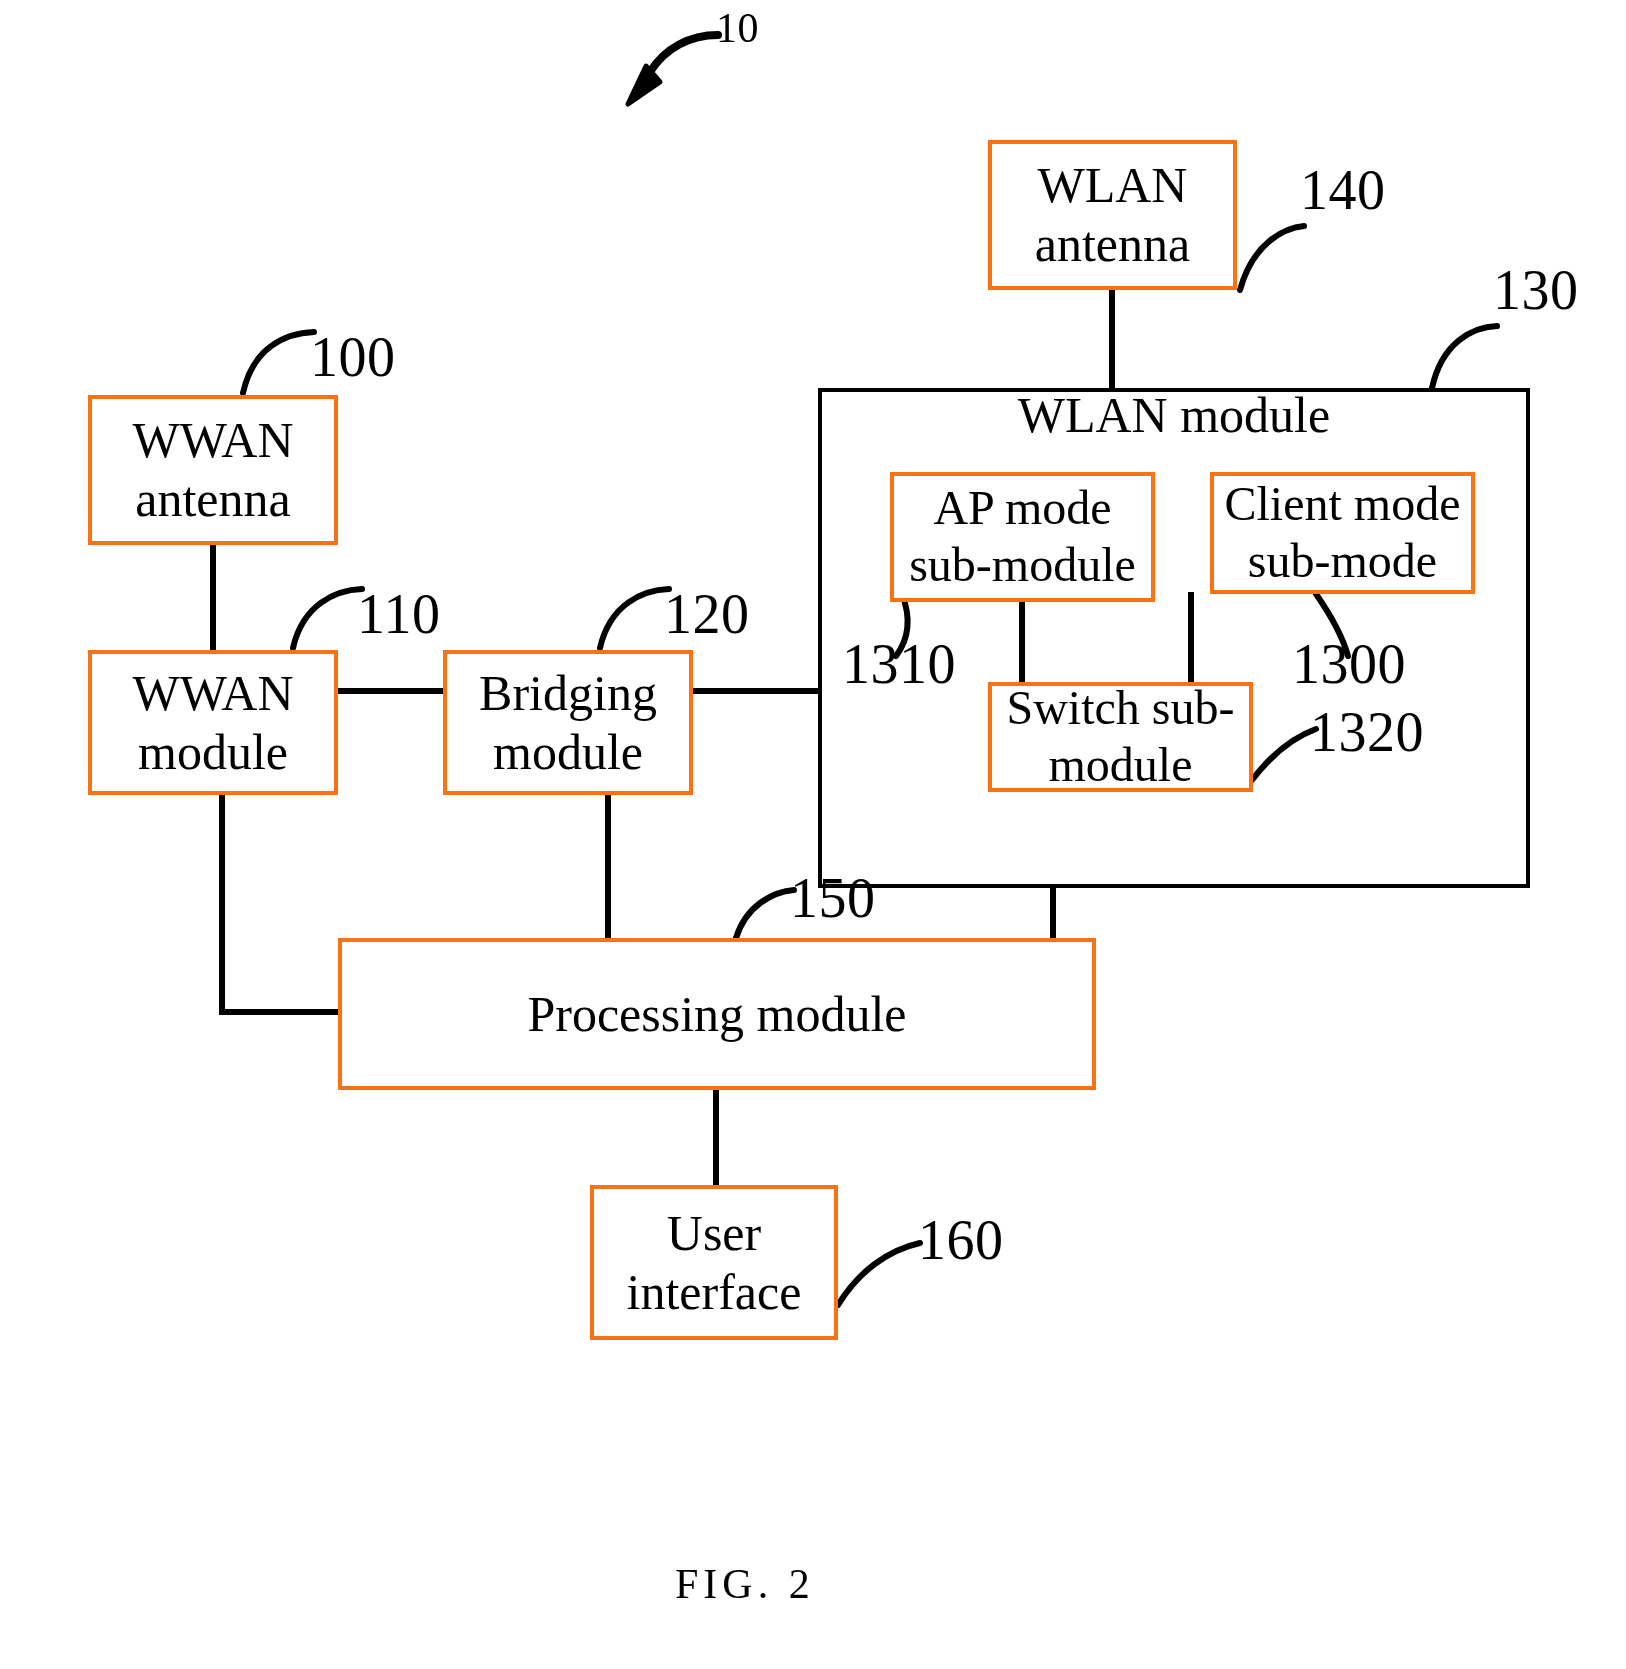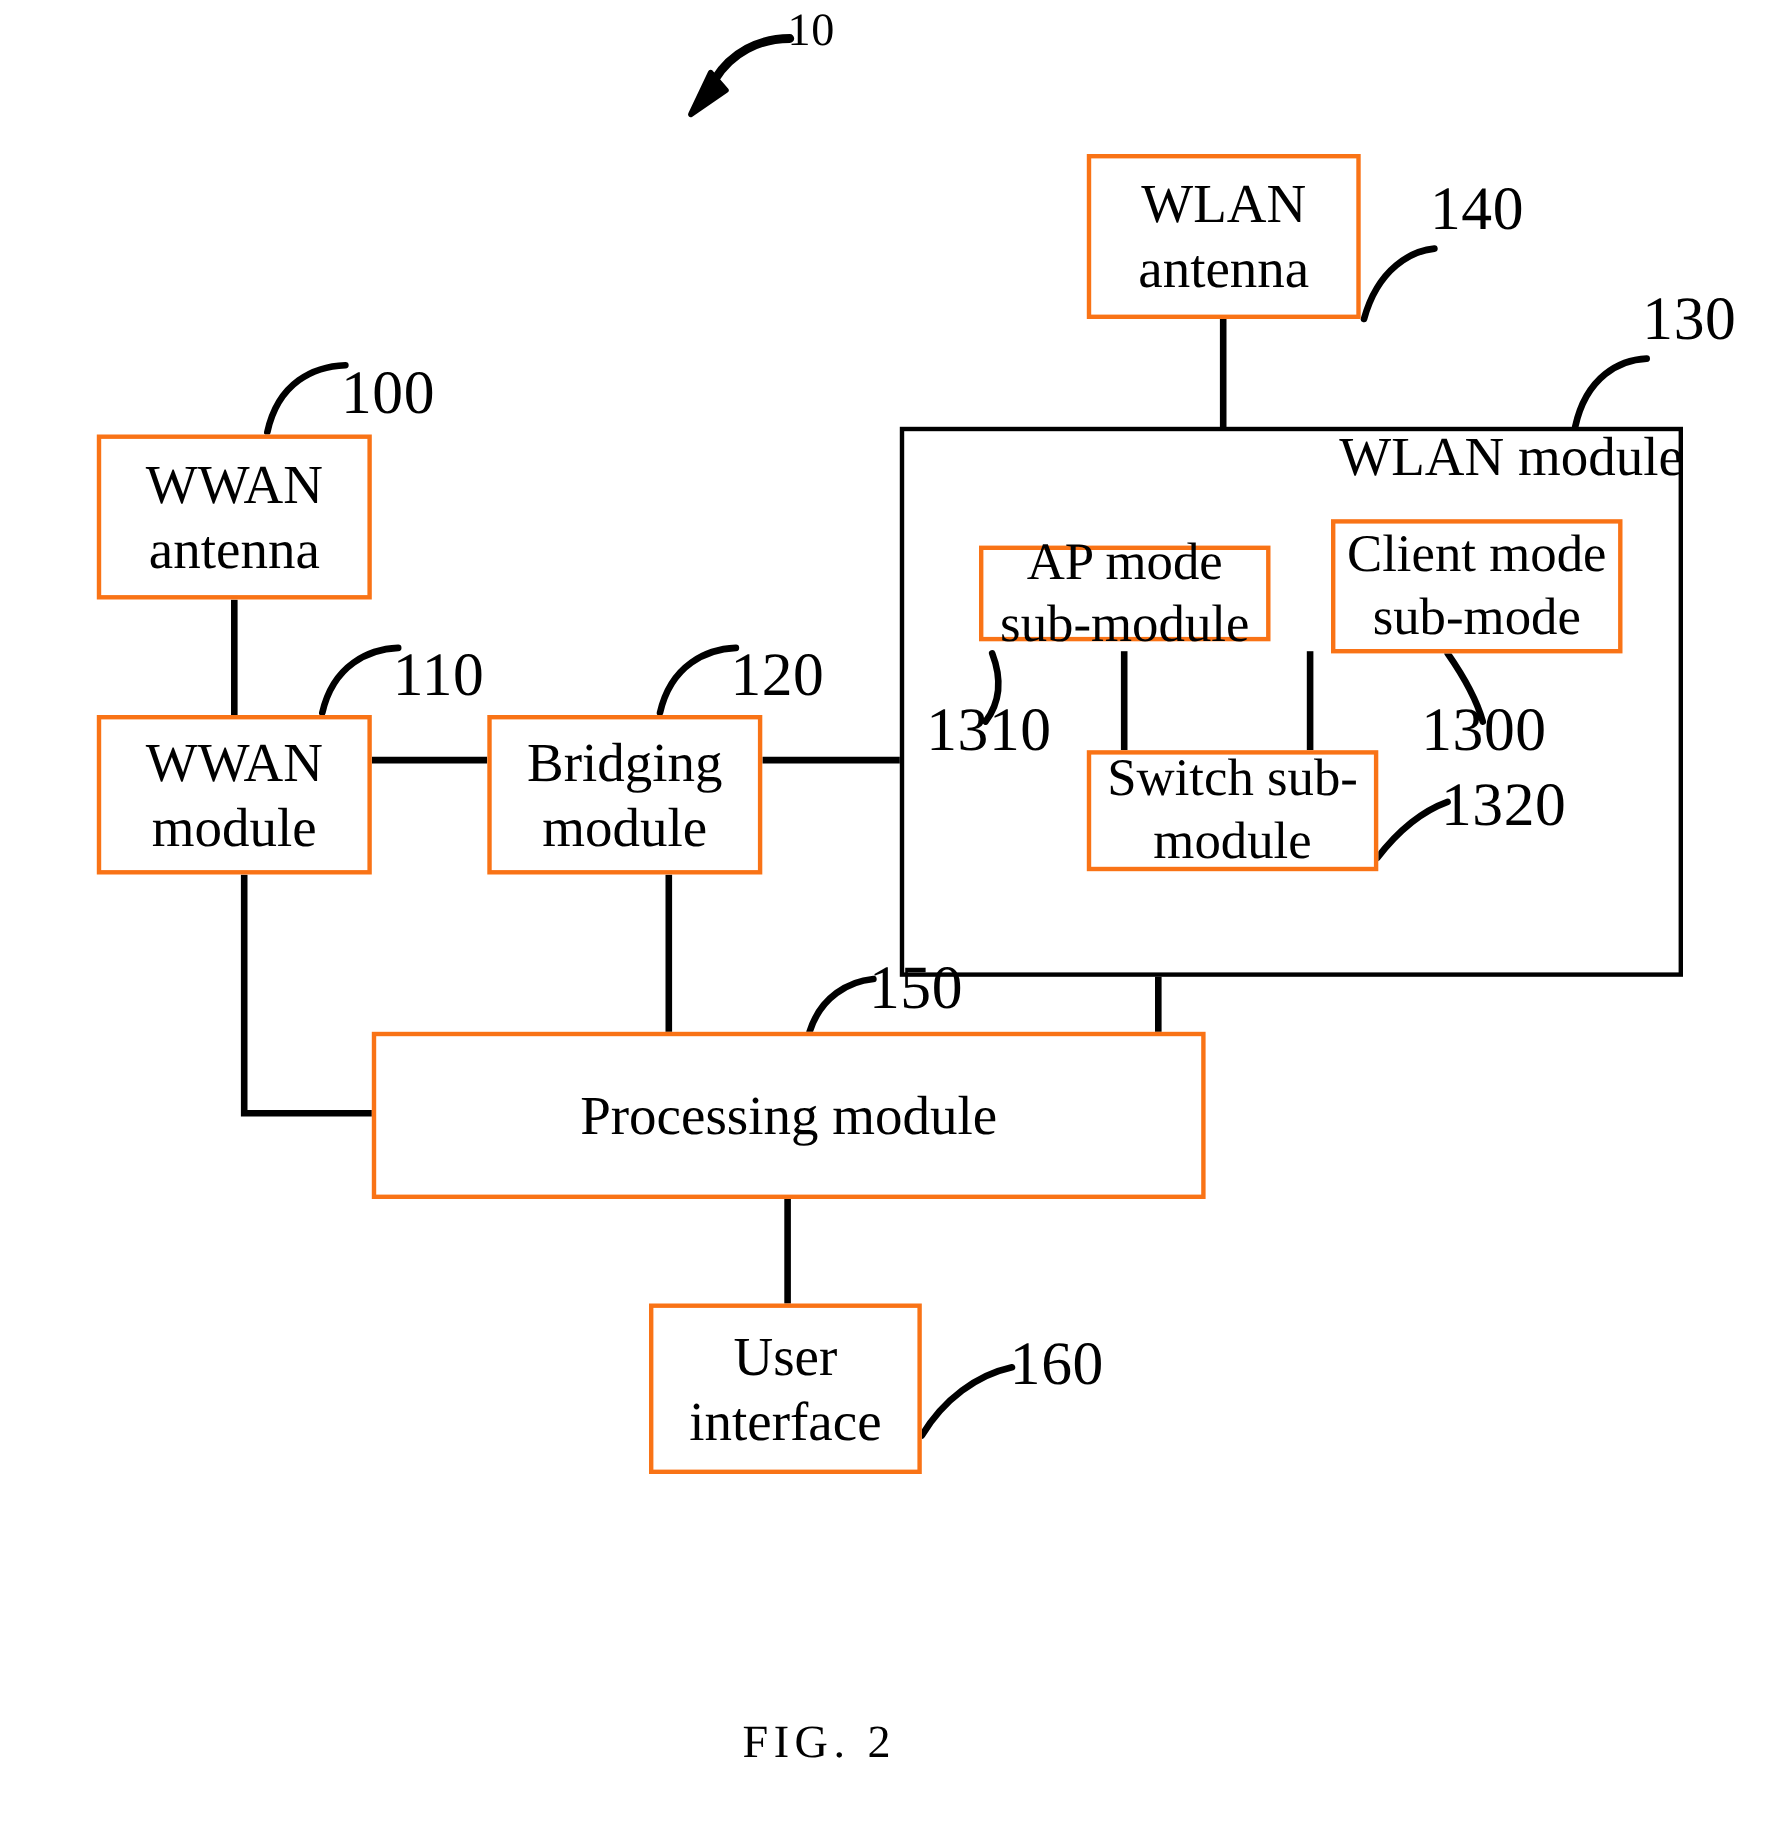--- a/index.html
+++ b/index.html
@@ -41,21 +41,21 @@
     padding: 0 6px;
   }
   .outer-module {
     position: absolute;
     border: 4px solid #000000;
     background: transparent;
     box-sizing: border-box;
   }
   .outer-title {
     position: absolute;
-    text-align: right;
+    text-align: center;
     white-space: nowrap;
   }
   .refnum {
     position: absolute;
     white-space: nowrap;
     letter-spacing: 0.5px;
   }
   .figcaption {
     position: absolute;
     white-space: nowrap;
@@ -139,21 +139,21 @@
   <div class="node t50" style="left:988px; top:140px; width:249px; height:150px;">
     <span class="label">WLAN
 antenna</span>
   </div>
   <div class="refnum t56" style="left:1300px; top:158px;">140</div>
 
   <div class="outer-module" style="left:818px; top:388px; width:712px; height:500px;"></div>
   <div class="outer-title t50" style="left:818px; top:386px; width:712px;">WLAN module</div>
   <div class="refnum t56" style="left:1493px; top:258px;">130</div>
 
-  <div class="node t48" style="left:890px; top:472px; width:265px; height:87px;margin-top:24px;">
+  <div class="node t48" style="left:890px; top:472px; width:265px; height:130px;">
     <span class="label">AP mode
 sub-module</span>
   </div>
   <div class="refnum t56" style="left:842px; top:632px;">1310</div>
 
   <div class="node t48" style="left:1210px; top:472px; width:265px; height:122px;">
     <span class="label">Client mode
 sub-mode</span>
   </div>
   <div class="refnum t56" style="left:1292px; top:632px;">1300</div>

